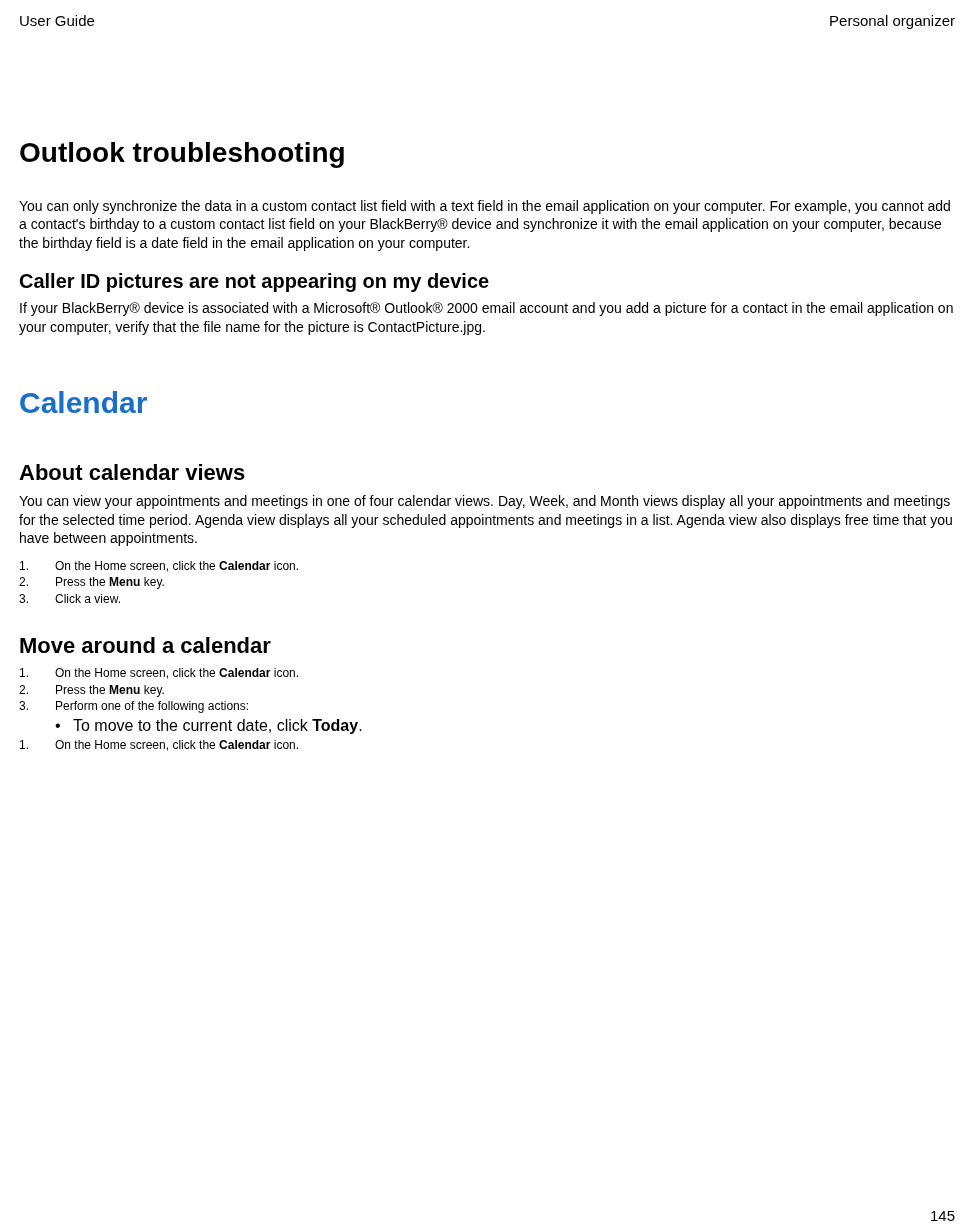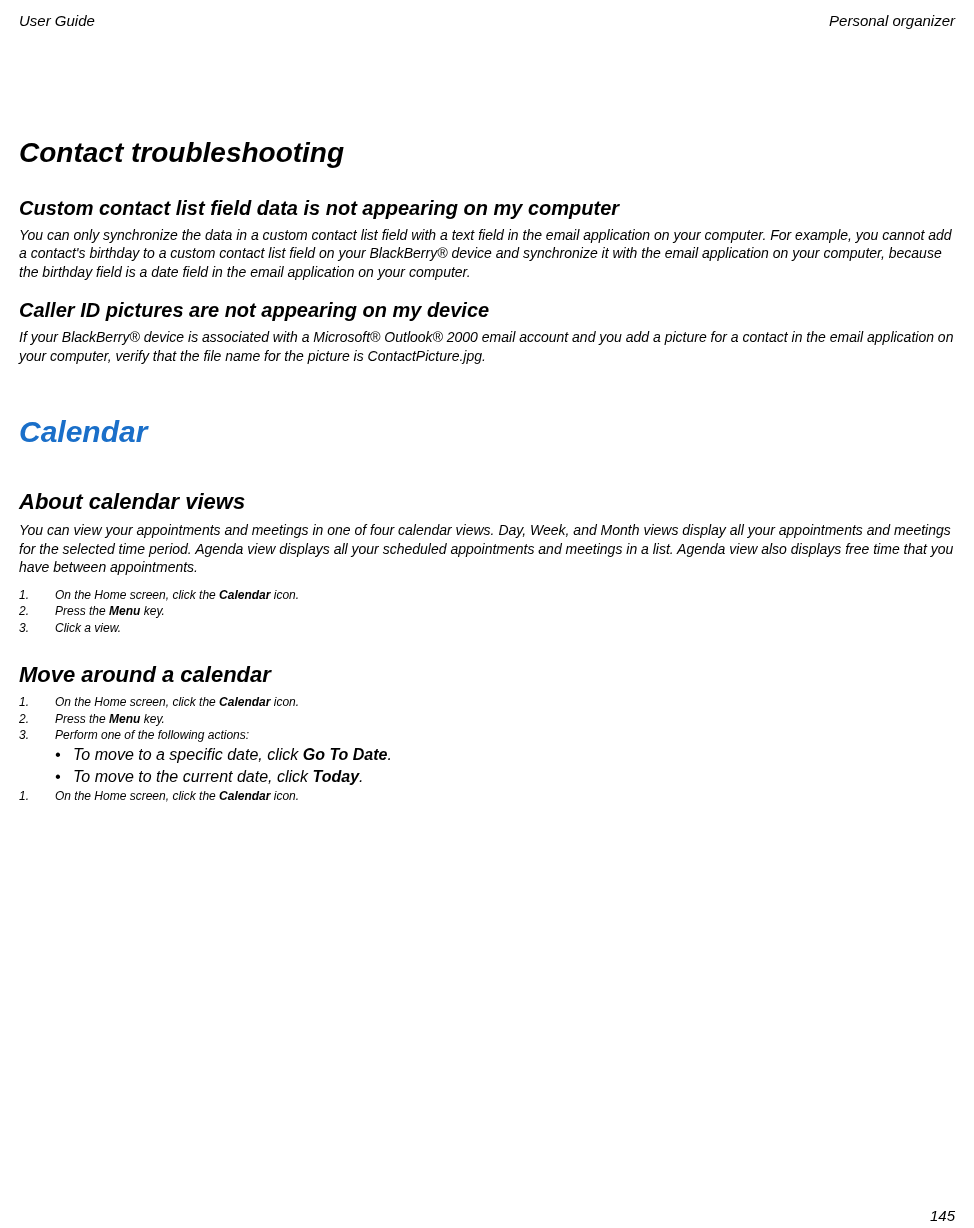--- a/index.html
+++ b/index.html
@@ -1,15 +1,15 @@
 <!DOCTYPE html>
 <html><head>
   <meta charset="utf-8">
   <style>
-    * { box-sizing: border-box; margin: 0; padding: 0; font-style: italic; }
+    * { box-sizing: border-box; margin: 0; padding: 0; }
     body {
       width: 974px;
       height: 1228px;
       background: #fff;
       font-family: "Segoe UI", "Myriad Pro", Arial, sans-serif;
       color: #000;
       position: relative;
       padding: 0 19px;
     }
     .header {
@@ -94,23 +94,22 @@
 </head>
 <body>
 
 <div class="header">
   <span>User Guide</span>
   <span>Personal organizer</span>
 </div>
 
 <div class="content">
 
-  <h1 class="section-title">Contact troubleshooting</h1>
+  <h1 class="section-title">Outlook troubleshooting</h1>
 
-  <h2 class="subsection">Custom contact list field data is not appearing on my computer</h2>
   <p class="body-text">You can only synchronize the data in a custom contact list field with a text field in the email application on your computer. For example, you cannot add a contact's birthday to a custom contact list field on your BlackBerry® device and synchronize it with the email application on your computer, because the birthday field is a date field in the email application on your computer.</p>
 
   <h2 class="subsection">Caller ID pictures are not appearing on my device</h2>
   <p class="body-text">If your BlackBerry® device is associated with a Microsoft® Outlook® 2000 email account and you add a picture for a contact in the email application on your computer, verify that the file name for the picture is ContactPicture.jpg.</p>
 
   <h1 class="chapter">Calendar</h1>
 
 
   <h3 class="topic">About calendar views</h3>
   <p class="body-text">You can view your appointments and meetings in one of four calendar views. Day, Week, and Month views display all your appointments and meetings for the selected time period. Agenda view displays all your scheduled appointments and meetings in a list. Agenda view also displays free time that you have between appointments.</p>
@@ -121,21 +120,20 @@
     <li><span>Click a view.</span></li>
   </ol>
 
   <h3 class="topic">Move around a calendar</h3>
   <ol class="steps">
     <li><span>On the Home screen, click the </span><b>Calendar</b><span> icon.</span></li>
     <li><span>Press the </span><b>Menu</b><span> key.</span></li>
     <li><span>Perform one of the following actions:</span></li>
   </ol>
   <ul class="bullets">
-    <li><span>To move to a specific date, click </span><b>Go To Date</b><span>.</span></li>
     <li><span>To move to the current date, click </span><b>Today</b><span>.</span></li>
   </ul>
 
   <ol class="steps">
     <li><span>On the Home screen, click the </span><b>Calendar</b><span> icon.</span></li>
   </ol>
 
 </div>
 
 <div class="page-number">145</div>

